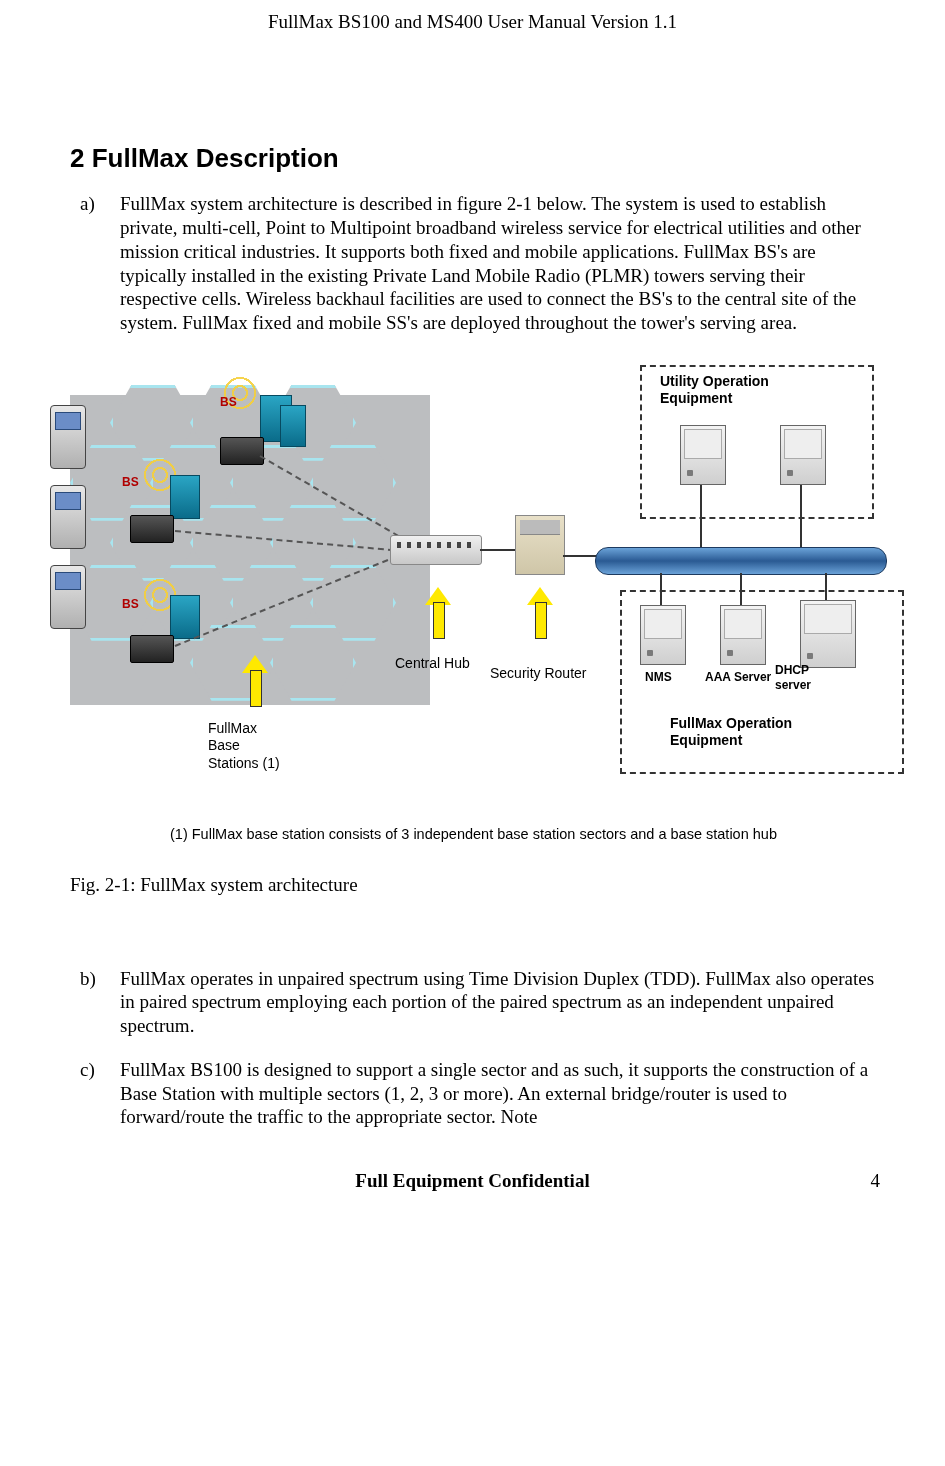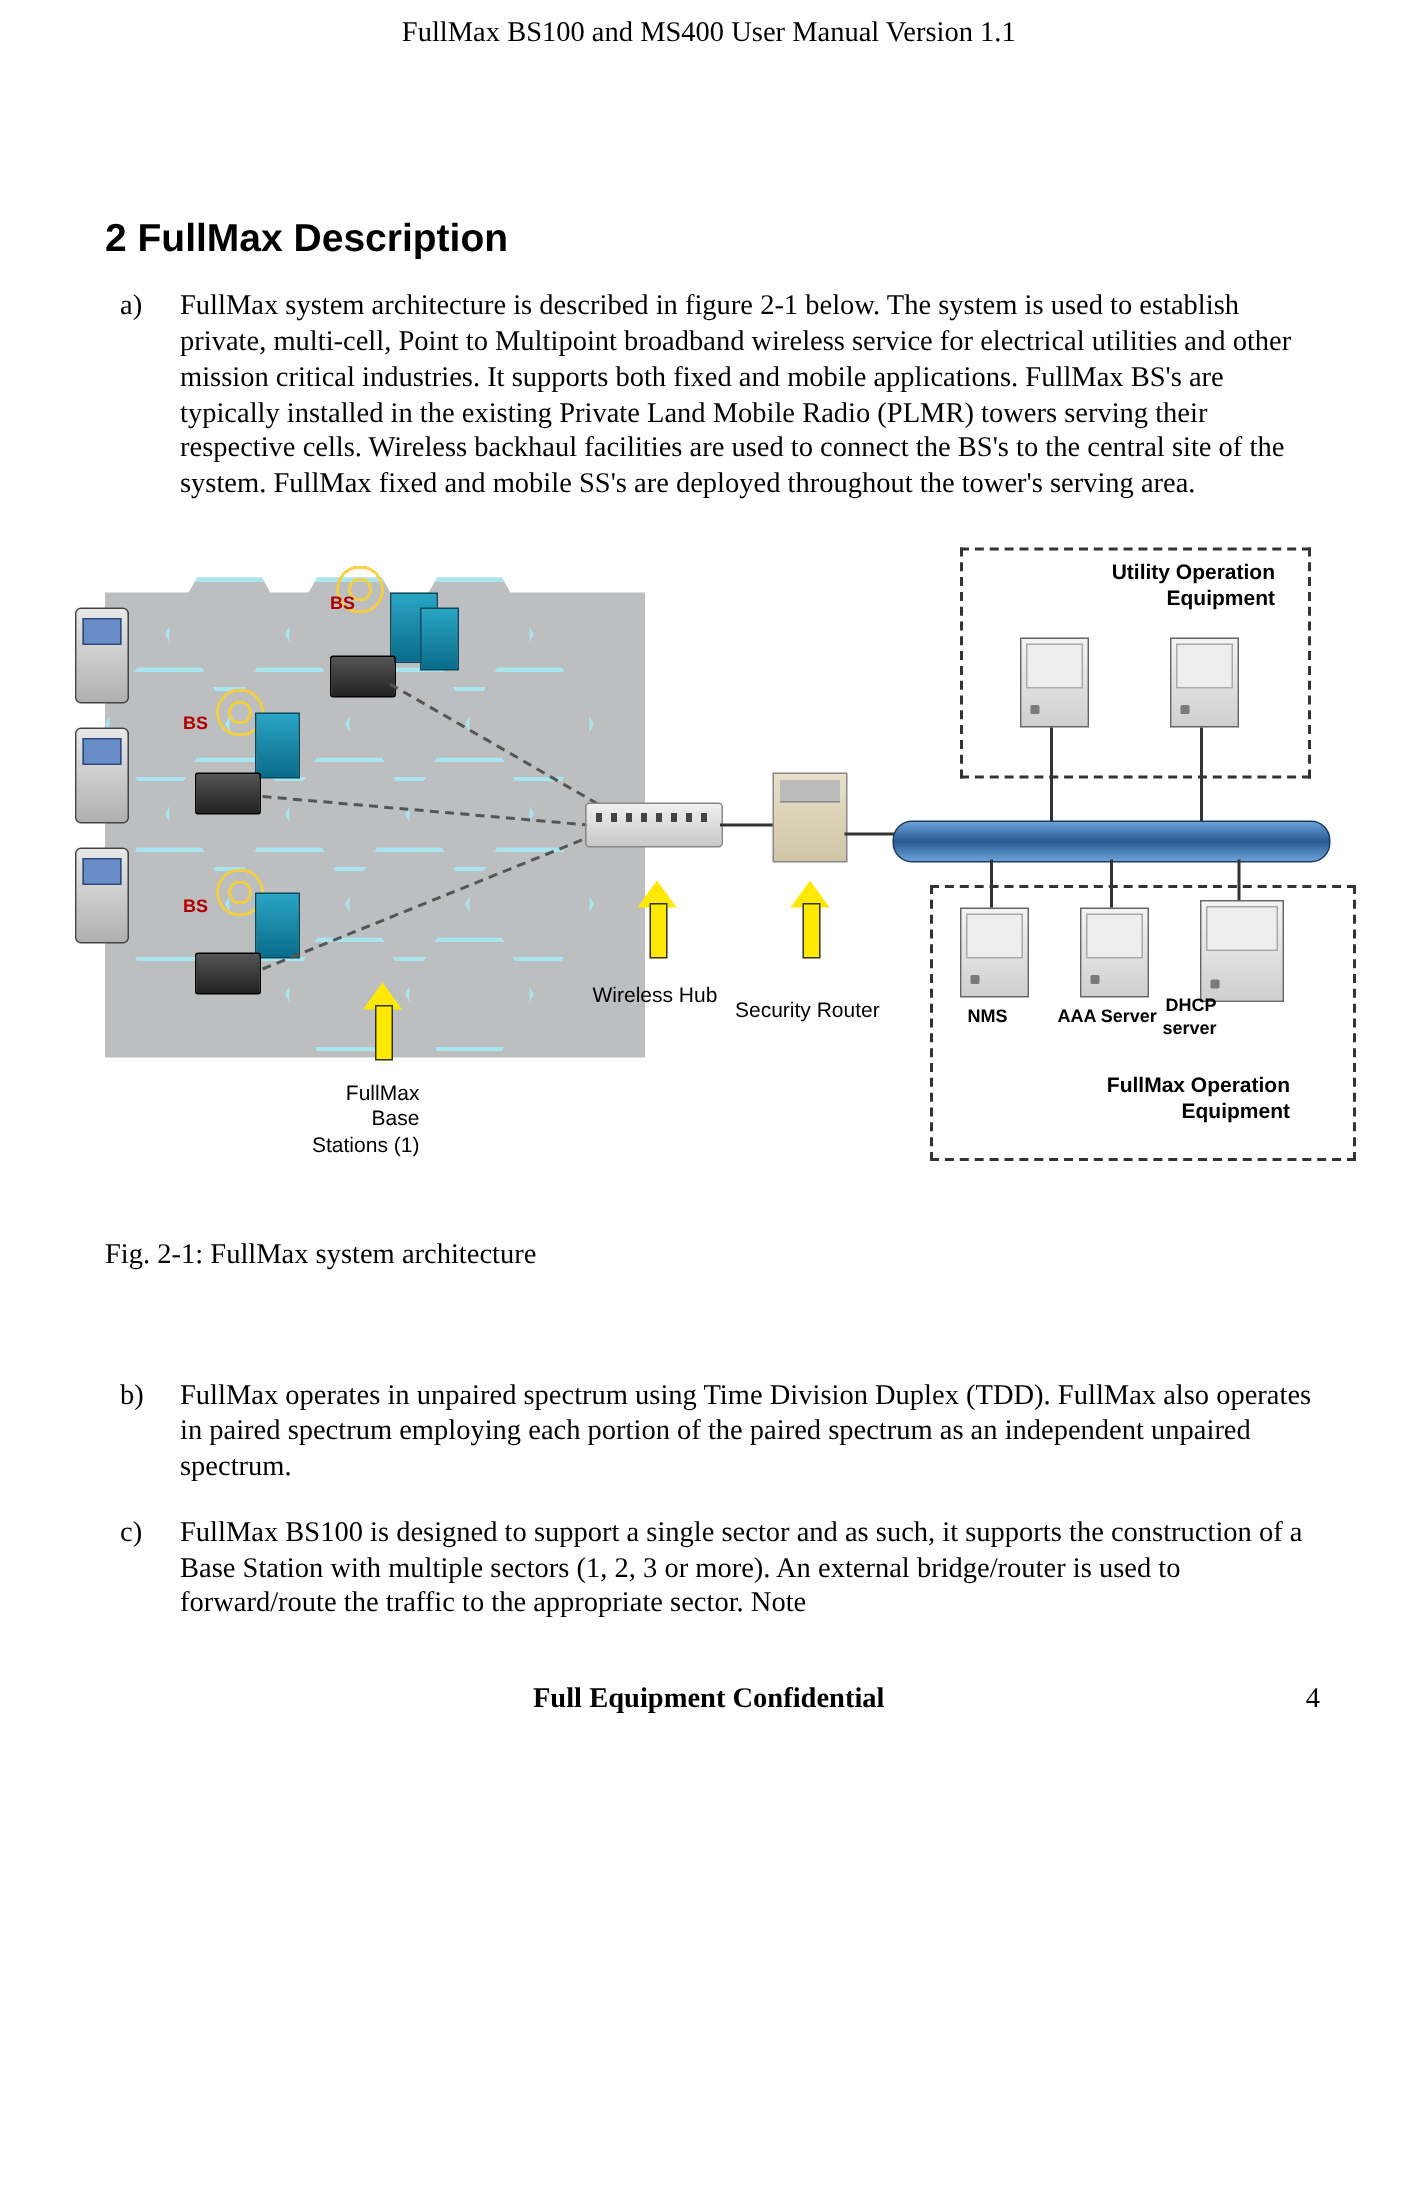--- a/index.html
+++ b/index.html
@@ -148,21 +148,21 @@
     border-top: 2px dashed #555;
   }
   .solid-line {
     position:absolute;
     border-top: 2px solid #333;
   }
   .lbl {
     position:absolute;
     font-family: Arial, sans-serif;
     font-size: 14px;
-    text-align:right;
+    text-align:left;
   }
   .lbl-b { font-weight:bold; }
   .box-dashed {
     position:absolute;
     border:2px dashed #333;
   }
   .server {
     position:absolute;
     width:44px; height:58px;
     background: linear-gradient(#f4f4f4,#cfcfcf);
@@ -277,21 +277,21 @@
       </div>
     <div class="arrow-up" style="left:358px; top:222px">
         <div class="head"></div>
         <div class="shaft"></div>
       </div>
     <div class="arrow-up" style="left:460px; top:222px">
         <div class="head"></div>
         <div class="shaft"></div>
       </div>
 
-    <div class="lbl" style="left:325px; top:290px">Wireless Hub</div>
+    <div class="lbl" style="left:325px; top:290px">Central Hub</div>
     <div class="lbl" style="left:420px; top:300px">Security Router</div>
     <div class="lbl" style="left:138px; top:355px; white-space:pre-line;">FullMax
 Base
 Stations (1)</div>
 
     <div class="box-dashed" style="left:570px; top:0px; width:230px; height:150px"></div>
     <div class="lbl lbl-b" style="left:590px; top:8px; width:190px; white-space:pre-line;">Utility Operation
 Equipment</div>
     <div class="server" style="left:610px; top:60px"></div>
     <div class="server" style="left:710px; top:60px"></div>
@@ -309,20 +309,21 @@
     <div class="solid-line" style="left:755px; top:208px; width:0; border-top:none; border-left:2px solid #333; height:27px;"></div>
 
     <div class="lbl lbl-b" style="left:575px; top:305px; font-size:12px;">NMS</div>
     <div class="lbl lbl-b" style="left:635px; top:305px; font-size:12px;">AAA Server</div>
     <div class="lbl lbl-b" style="left:705px; top:298px; font-size:12px; white-space:pre-line;">DHCP
 server</div>
     <div class="lbl lbl-b" style="left:600px; top:350px; width:190px; white-space:pre-line;">FullMax Operation
 Equipment</div>
   </div>
 
+  <div class="footnote">(1) FullMax base station consists of 3 independent base station sectors and a base station hub</div>
 
   <div class="figcap">Fig. 2-1: FullMax system architecture</div>
 
   <div class="lettered">
     <div class="marker">b)</div>
     <div class="text">FullMax operates in unpaired spectrum using Time Division Duplex (TDD). FullMax also operates in paired spectrum employing each portion of the paired spectrum as an independent unpaired spectrum.</div>
   </div>
 
   <div class="lettered">
     <div class="marker">c)</div>

